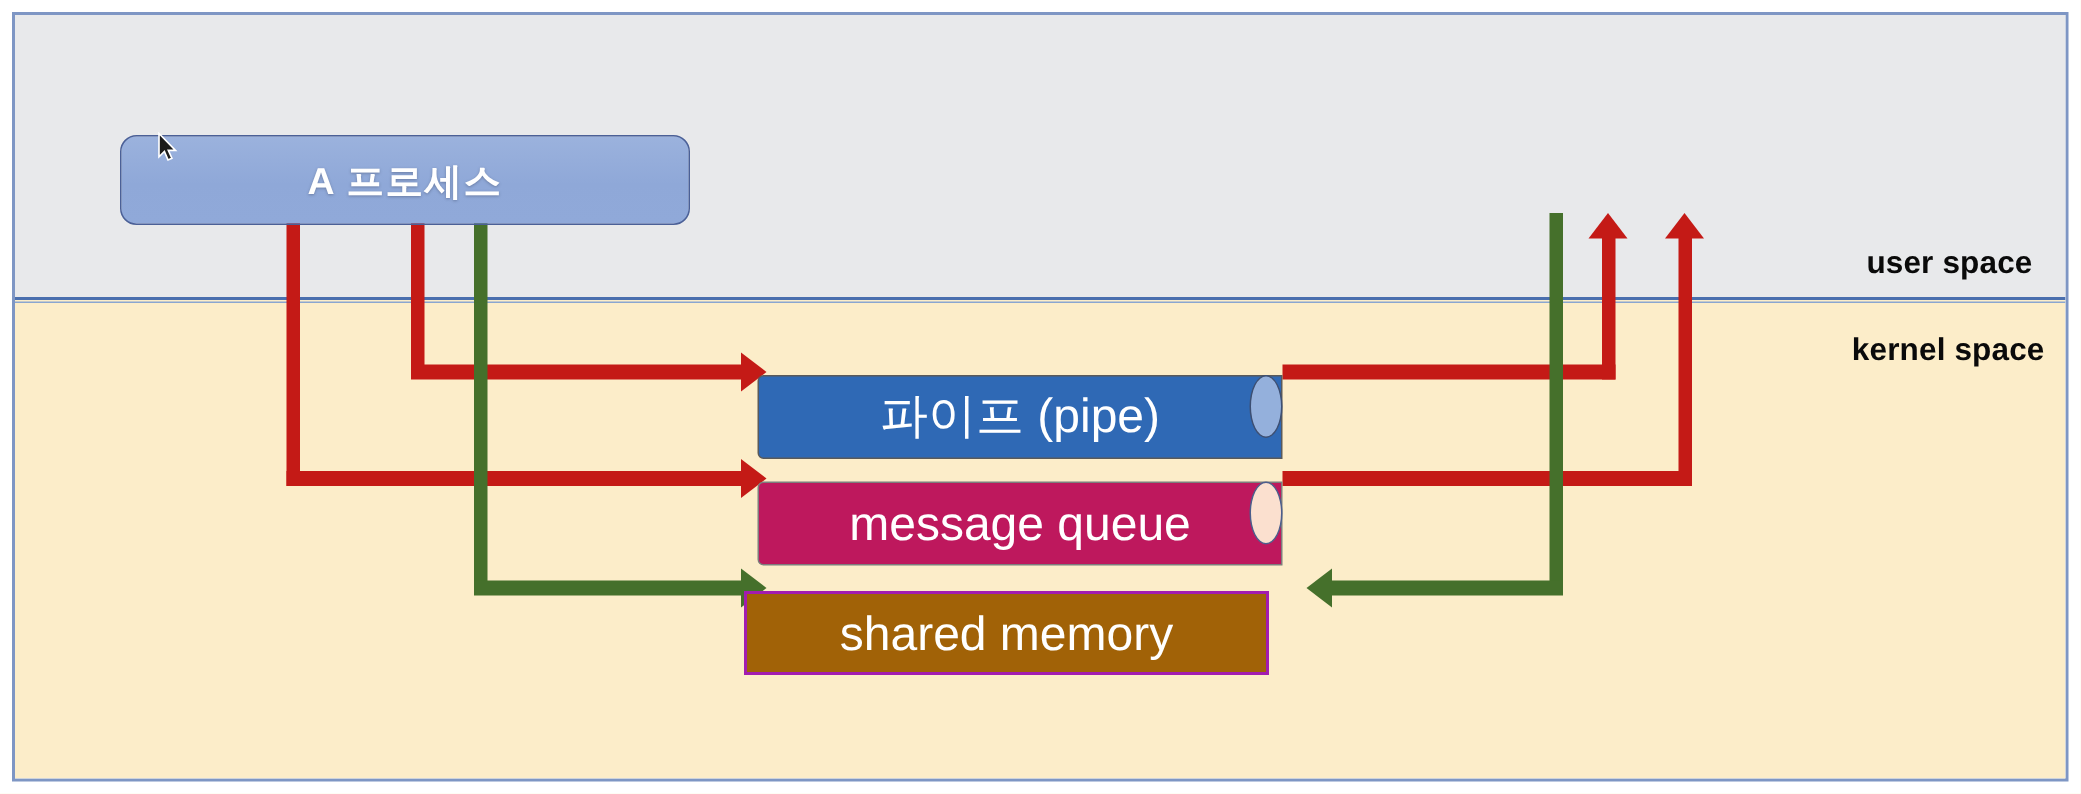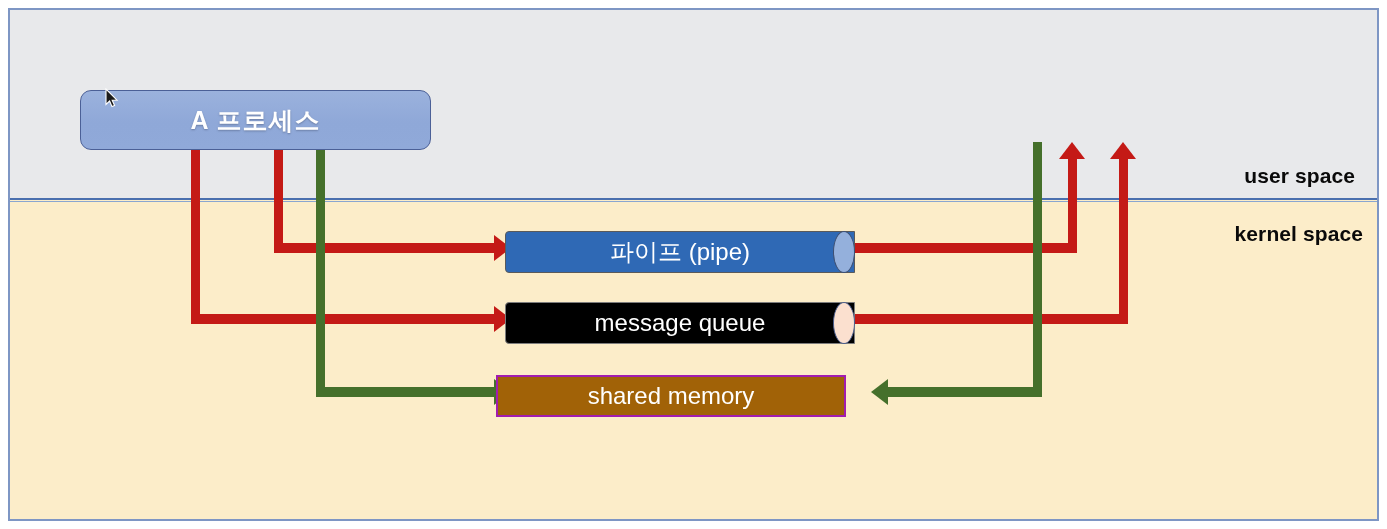--- a/index.html
+++ b/index.html
@@ -19,34 +19,34 @@
   #user-space-label{right:22px;top:154px;}
   #kernel-space-label{right:14px;top:212px;}
 
   
   .proc{position:absolute;height:60px;border-radius:11px;
         background:linear-gradient(180deg,#9bb2dd 0%,#8fa8d8 55%,#90a9d9 100%);
         border:1.6px solid #4b6097;box-sizing:border-box;
         display:flex;align-items:center;justify-content:center;
         color:#ffffff;font-weight:bold;font-size:25px;letter-spacing:1px;
         text-shadow:0 1px 2px rgba(60,70,100,.45);}
-  #proc-a{left:70px;top:80px;width:351px;}
+  #proc-a{left:70px;top:80px;width:380px;}
   #proc-b{left:867px;top:80px;width:387px;}
 
   
-  .ipc{position:absolute;height:42px;display:flex;align-items:center;justify-content:center;
-       color:#ffffff;font-size:24px;box-sizing:border-box;white-space:nowrap;}
+  .ipc{position:absolute;height:56px;display:flex;align-items:center;justify-content:center;
+       color:#ffffff;font-size:32px;box-sizing:border-box;white-space:nowrap;margin-top:19px;}
   .cyl{border-radius:4px 0 0 4px;}
   .cyl .cap{position:absolute;right:-1px;top:-1px;width:22px;height:42px;border-radius:50%;
             box-sizing:border-box;}
   .cyl .lbl{position:relative;z-index:2;width:100%;text-align:center;}
 
   #pipe{left:495px;top:221px;width:350px;background:#2f69b5;border:1.6px solid #5a5a5a;}
   #pipe .cap{background:#94b0dc;border:1.6px solid #3d4f72;}
-  #mq{left:495px;top:292px;width:350px;background:#000000;border:1.6px solid #7d7d7d;}
+  #mq{left:495px;top:292px;width:350px;background:#be185d;border:1.6px solid #7d7d7d;}
   #mq .cap{background:#fbe0cf;border:1.6px solid #4b5e8c;}
   #shm{left:486px;top:365px;width:350px;background:#a16207;border:2px solid #a21caf;}
 
   
   .seg{position:absolute;}
   .red{background:#c41a16;}
   .green{background:#45702b;}
   .head{position:absolute;width:0;height:0;}
   .head-r-red{border-top:13px solid transparent;border-bottom:13px solid transparent;border-left:17px solid #c41a16;}
   .head-l-green{border-top:13px solid transparent;border-bottom:13px solid transparent;border-right:17px solid #45702b;}

